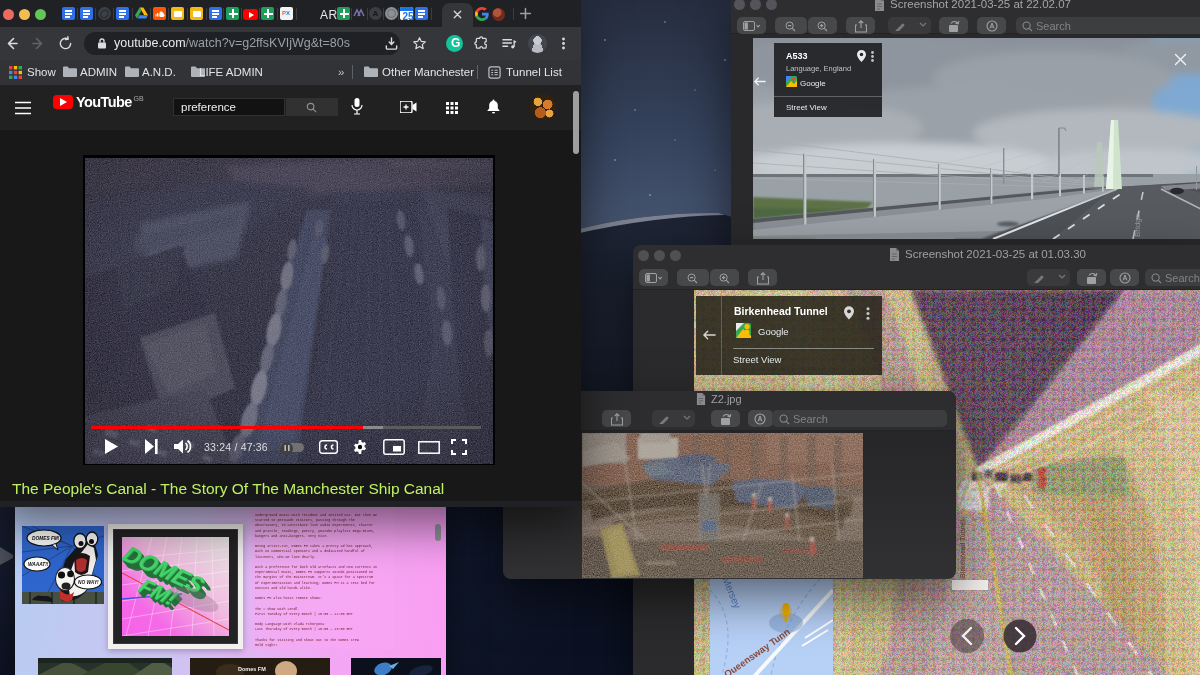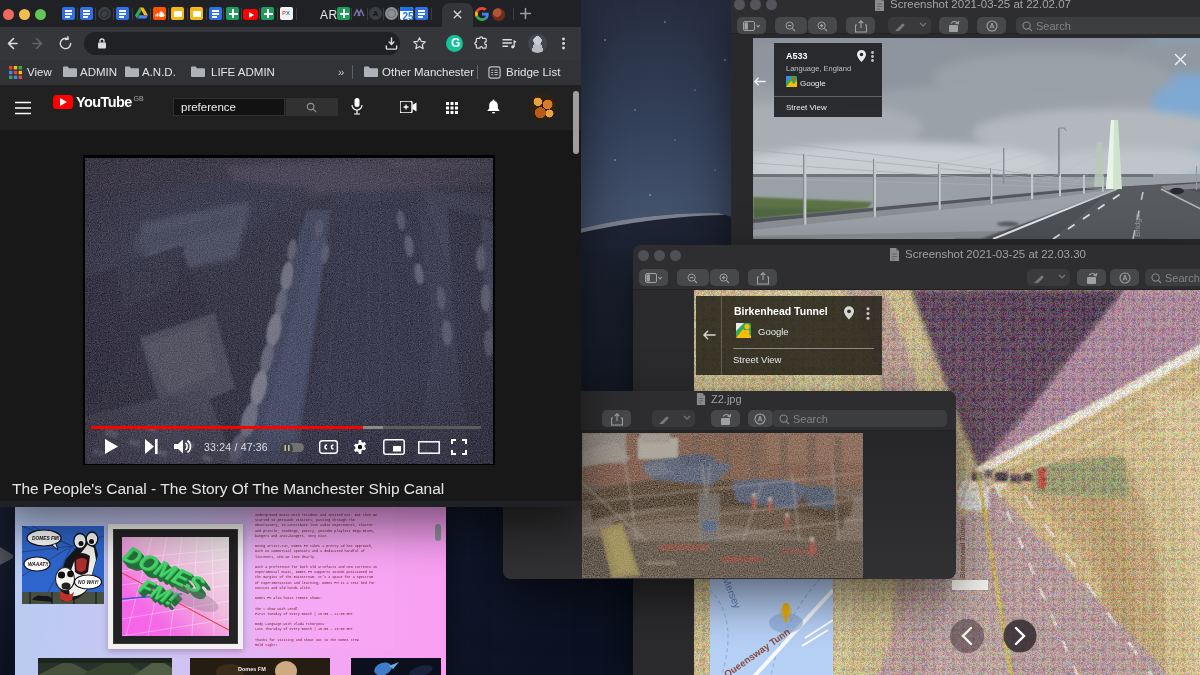--- a/index.html
+++ b/index.html
@@ -234,21 +234,21 @@
 <div class="win" id="pv2" style="left:633px;top:245px;width:582px;height:436px;background:#2b2b2d;border-radius:8px 8px 0 0">
   <div class="abs" style="left:0;top:0;width:100%;height:45px;background:#2e2e30;border-radius:8px 8px 0 0;border-bottom:1px solid #232325"></div>
   <div class="tl" style="left:5px;top:5px;background:#504f54"></div>
   <div class="tl" style="left:21px;top:5px;background:#504f54"></div>
   <div class="tl" style="left:37px;top:5px;background:#504f54"></div>
   <svg class="abs" style="left:256px;top:3px" width="11" height="13" viewBox="0 0 11 13">
       <path d="M1 0 h6 l3 3 v10 h-9 Z" fill="#8a8b8e"></path>
       <path d="M7 0 v3 h3" fill="#6a6b6e"></path>
       <path d="M3 6 h5 M3 8.5 h5 M3 11 h3" stroke="#5a5b5e" stroke-width=".8"></path>
     </svg>
-  <div class="abs" style="left:272px;top:3px;font-size:11.5px;color:#9fa0a3">Screenshot 2021-03-25 at 22.03.30</div>
+  <div class="abs" style="left:272px;top:3px;font-size:11.5px;color:#9fa0a3">Screenshot 2021-03-25 at 01.03.30</div>
   <div class="pvbtn" style="left:6px;top:24px;width:29px;height:17px"></div>
   <svg class="pvic" style="left:12px;top:28px" width="17" height="10" viewBox="0 0 17 10">
       <rect x=".5" y=".5" width="11" height="9" rx="1.5" stroke="#a0a1a4" fill="none"></rect>
       <rect x="1.5" y="1.5" width="3.4" height="7" fill="#a0a1a4"></rect>
       <path d="M13.5 4 l1.6 1.8 1.6-1.8" stroke="#a0a1a4" fill="none" stroke-width="1.1"></path>
     </svg>
   <div class="pvbtn" style="left:44px;top:24px;width:32px;height:17px"></div>
   <svg class="pvic" style="left:54px;top:27.5px" width="11" height="11" viewBox="0 0 11 11">
       <circle cx="4.6" cy="4.6" r="3.6" stroke="#a0a1a4" fill="none"></circle>
       <path d="M7.3 7.3 L10 10 M3 4.6 h3.2" stroke="#a0a1a4" stroke-width="1.1"></path>
@@ -787,20 +787,21 @@
         <path d="M5.5 2.5 L10.5 7.5 L5.5 12.5 M10.2 7.5 H2" stroke="#5f6368" stroke-width="1.6" fill="none" stroke-linecap="round" stroke-linejoin="round"></path>
       </svg>
     <svg class="abs" style="left:58px;top:9px" width="15" height="15" viewBox="0 0 16 16">
         <path d="M13.5 8 A5.5 5.5 0 1 1 10.5 3.1 M10.5 0.8 L10.8 3.4 L8.2 3.8" stroke="#dadce0" stroke-width="1.5" fill="none" stroke-linecap="round"></path>
       </svg>
     <div class="abs" style="left:84px;top:5px;width:316px;height:23px;background:#202124;border-radius:12px"></div>
     <svg class="abs" style="left:96px;top:10px" width="12" height="13" viewBox="0 0 12 13">
         <rect x="2" y="5.5" width="8" height="6" rx="1" fill="#dadce0"></rect>
         <path d="M4 5.5 V4 a2 2 0 0 1 4 0 V5.5" stroke="#dadce0" stroke-width="1.4" fill="none"></path>
       </svg>
+    <div class="abs" style="left:114px;top:9px;font-size:12.5px;color:#e8eaed;letter-spacing:0">youtube.com<span style="color:#9aa0a6">/watch?v=g2ffsKVIjWg&amp;t=80s</span></div>
     <svg class="abs" style="left:384px;top:9px" width="15" height="15" viewBox="0 0 16 16">
         <path d="M8 2 V8.5 M5.5 6.5 L8 9 L10.5 6.5" stroke="#dadce0" stroke-width="1.5" fill="none" stroke-linecap="round"></path>
         <path d="M2.5 10.5 v2.5 a1 1 0 0 0 1 1 h9 a1 1 0 0 0 1-1 V10.5" stroke="#dadce0" stroke-width="1.5" fill="none" stroke-linecap="round"></path>
       </svg>
     <svg class="abs" style="left:412px;top:9px" width="15" height="15" viewBox="0 0 16 16">
         <path d="M8 1.8 L9.9 5.8 L14.2 6.3 L11 9.2 L11.9 13.5 L8 11.3 L4.1 13.5 L5 9.2 L1.8 6.3 L6.1 5.8 Z" stroke="#dadce0" stroke-width="1.3" fill="none" stroke-linejoin="round"></path>
       </svg>
 
     <div class="abs" style="left:446px;top:8px;width:17px;height:17px;border-radius:50%;background:#15c39a"></div>
     <div class="abs" style="left:451px;top:9px;font-size:12px;font-weight:bold;color:#fff">G</div>
@@ -828,45 +829,45 @@
           <rect x="4.8" y="0" width="3.4" height="3.4" fill="#fbbc04"></rect>
           <rect x="9.6" y="0" width="3.4" height="3.4" fill="#34a853"></rect>
           <rect x="0" y="4.8" width="3.4" height="3.4" fill="#4285f4"></rect>
           <rect x="4.8" y="4.8" width="3.4" height="3.4" fill="#ea4335"></rect>
           <rect x="9.6" y="4.8" width="3.4" height="3.4" fill="#fbbc04"></rect>
           <rect x="0" y="9.6" width="3.4" height="3.4" fill="#34a853"></rect>
           <rect x="4.8" y="9.6" width="3.4" height="3.4" fill="#4285f4"></rect>
           <rect x="9.6" y="9.6" width="3.4" height="3.4" fill="#ea4335"></rect>
         </g>
       </svg>
-    <span class="abs" style="left:27px;top:6px">View</span>
+    <span class="abs" style="left:27px;top:6px">Show</span>
     <svg class="fdr" style="left:63px" viewBox="0 0 14 11">
         <path d="M0 1.5 a1 1 0 0 1 1-1 h3.5 l1.5 1.8 H13 a1 1 0 0 1 1 1 V10 a1 1 0 0 1 -1 1 H1 a1 1 0 0 1 -1-1 Z" fill="#aeb3b9"></path>
       </svg>
       <span class="abs" style="left:80px;top:6px">ADMIN</span>
     <svg class="fdr" style="left:125px" viewBox="0 0 14 11">
         <path d="M0 1.5 a1 1 0 0 1 1-1 h3.5 l1.5 1.8 H13 a1 1 0 0 1 1 1 V10 a1 1 0 0 1 -1 1 H1 a1 1 0 0 1 -1-1 Z" fill="#aeb3b9"></path>
       </svg>
       <span class="abs" style="left:142px;top:6px">A.N.D.</span>
     <svg class="fdr" style="left:191px" viewBox="0 0 14 11">
         <path d="M0 1.5 a1 1 0 0 1 1-1 h3.5 l1.5 1.8 H13 a1 1 0 0 1 1 1 V10 a1 1 0 0 1 -1 1 H1 a1 1 0 0 1 -1-1 Z" fill="#aeb3b9"></path>
       </svg>
-      <span class="abs" style="left:211px;top:6px">LIFE ADMIN</span>
+      <span class="abs" style="left:199px;top:6px">LIFE ADMIN</span>
     <span class="abs" style="left:338px;top:6px;color:#bdc1c6">»</span>
     <div class="abs" style="left:352px;top:5px;width:1px;height:14px;background:#5f6368"></div>
     <svg class="fdr" style="left:364px" viewBox="0 0 14 11">
         <path d="M0 1.5 a1 1 0 0 1 1-1 h3.5 l1.5 1.8 H13 a1 1 0 0 1 1 1 V10 a1 1 0 0 1 -1 1 H1 a1 1 0 0 1 -1-1 Z" fill="#aeb3b9"></path>
       </svg>
       <span class="abs" style="left:382px;top:6px">Other Manchester</span>
     <div class="abs" style="left:477px;top:5px;width:1px;height:14px;background:#5f6368"></div>
     <svg class="abs" style="left:488px;top:6px" width="13" height="13" viewBox="0 0 14 14">
         <rect x="1" y="1" width="12" height="12" rx="2" stroke="#bdc1c6" stroke-width="1.3" fill="none"></rect>
         <path d="M3.5 4.5 h2 M3.5 7 h2 M3.5 9.5 h2 M7 4.5 h3.5 M7 7 h3.5 M7 9.5 h3.5" stroke="#bdc1c6" stroke-width="1.1"></path>
       </svg>
-    <span class="abs" style="left:506px;top:6px">Bridge List</span>
+    <span class="abs" style="left:506px;top:6px">Tunnel List</span>
   </div>
   <div class="abs" id="ytpage" style="left:6px;top:91px;width:581px;height:416px;background:#181818">
     <div class="abs" style="left:0;top:0;width:581px;height:45px;background:#212121"></div>
     <svg class="abs" style="left:15px;top:16px" width="16" height="14" viewBox="0 0 16 14">
         <path d="M0 1.5 h16 M0 7 h16 M0 12.5 h16" stroke="#fff" stroke-width="1.7"></path>
       </svg>
     <div class="abs" style="left:53px;top:10px;width:20px;height:14px;background:#f00;border-radius:3.5px"></div>
     <svg class="abs" style="left:60px;top:13px" width="7" height="8" viewBox="0 0 7 8">
         <path d="M0 0 L7 4 L0 8 Z" fill="#fff"></path>
       </svg>
@@ -1036,17 +1037,17 @@
           <rect x="10" y="7" width="8" height="5.5" fill="#fff"></rect>
         </svg>
       <svg class="abs" style="left:335px;top:286px" width="22" height="13" viewBox="0 0 22 13">
           <rect x="0.8" y="0.8" width="20.4" height="11.4" stroke="#fff" stroke-width="1.5" fill="none"></rect>
         </svg>
       <svg class="abs" style="left:368px;top:284px" width="16" height="16" viewBox="0 0 16 16">
           <path d="M1 5 V1 H5 M11 1 H15 V5 M15 11 V15 H11 M5 15 H1 V11" stroke="#fff" stroke-width="2" fill="none"></path>
         </svg>
     </div>
 
-    <div class="abs" style="left:12px;top:395px;font-size:15.5px;color:#e5e5e5">The People's Canal - The Story Of The Manchester Ship Canal</div>
+    <div class="abs" style="left:12px;top:395px;font-size:15.5px;color:#bef264">The People's Canal - The Story Of The Manchester Ship Canal</div>
 
     <div class="abs" style="left:573px;top:6px;width:6px;height:63px;background:#9e9e9e;border-radius:4px"></div>
   </div>
 </div>
 
 </body></html>

